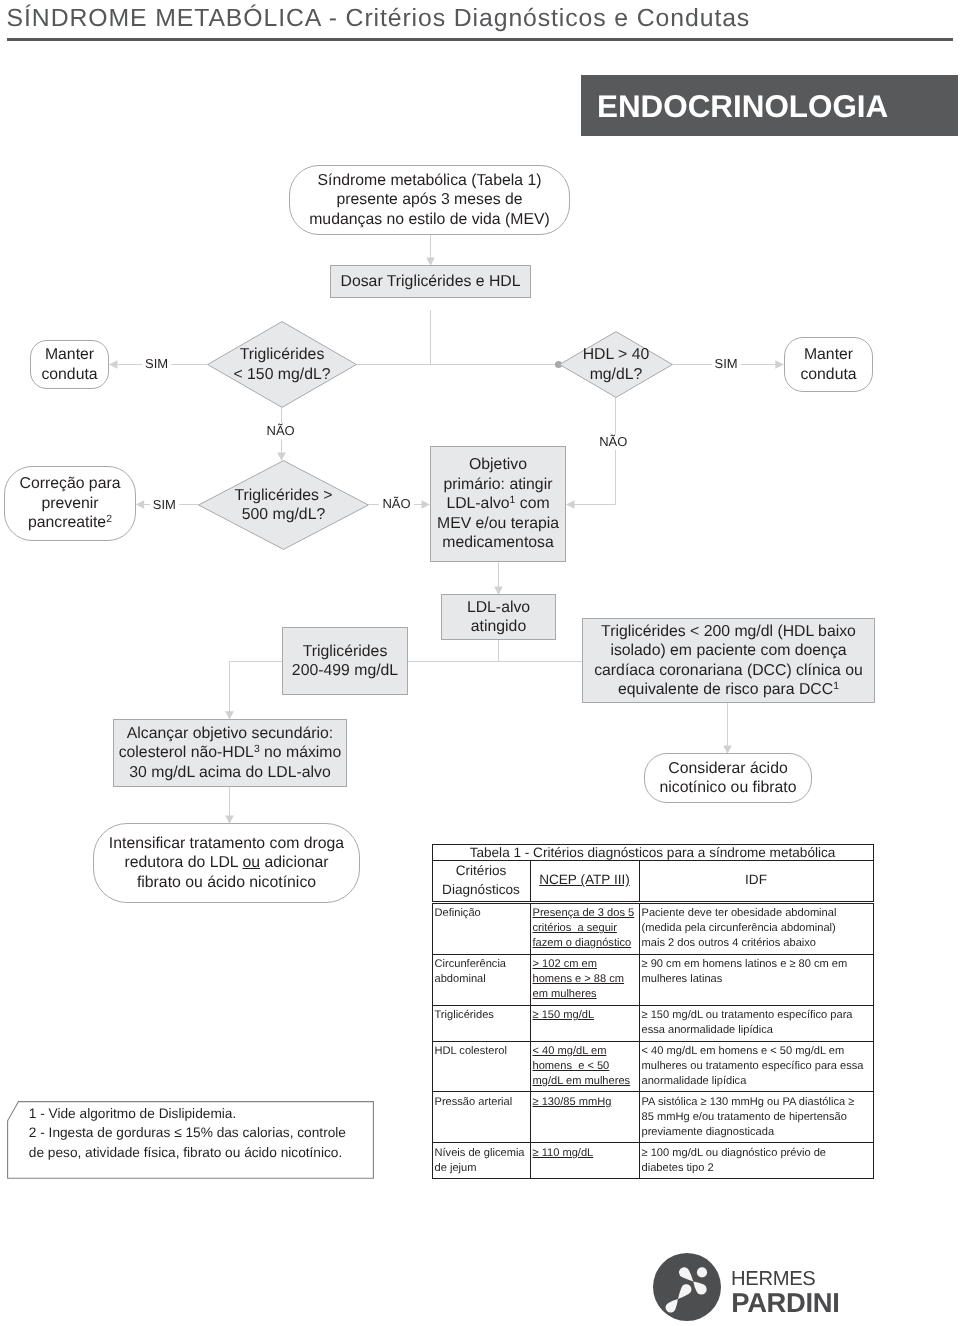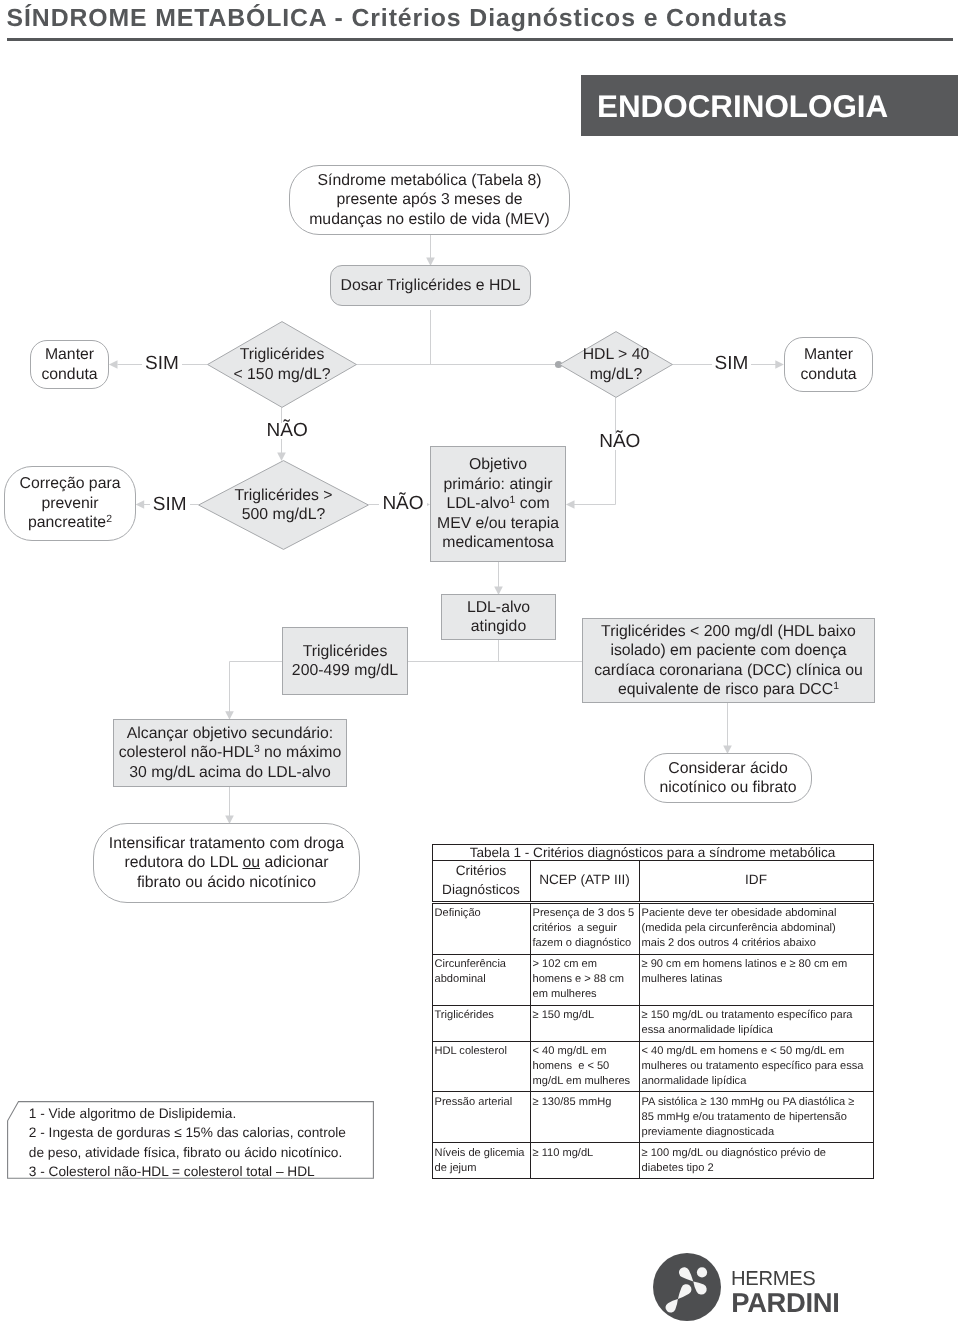--- a/index.html
+++ b/index.html
@@ -1,43 +1,43 @@
 <!DOCTYPE html>
 <html><head>
 <meta charset="utf-8">
 <style>
   html,body{margin:0;padding:0;background:#ffffff;}
   body{width:960px;height:1326px;font-family:"Liberation Sans",sans-serif;color:#231f20;-webkit-font-smoothing:antialiased;text-rendering:geometricPrecision;}
   #page{position:relative;width:960px;height:1326px;overflow:hidden;background:#fff;}
   .abs{position:absolute;box-sizing:border-box;}
 
   
-  #title{left:6.6px;top:5.3px;font-weight:bold;font-size:24.8px;letter-spacing:0.9px;color:#555759;white-space:nowrap;}
+  #title{left:6.6px;top:5.3px;font-weight:normal;font-size:24.8px;letter-spacing:0.9px;color:#555759;white-space:nowrap;}
   #title-rule{left:7px;top:38px;width:946px;height:3.4px;background:#56585a;}
   #specialty-banner{left:581px;top:75px;width:376.5px;height:61.3px;background:#58595b;}
   #specialty-label{left:597px;top:88.5px;font-size:31.4px;font-weight:bold;color:#ffffff;}
 
   
   .node{font-family:"Liberation Sans",sans-serif;font-size:15.8px;line-height:19.5px;color:#231f20;
         display:flex;align-items:center;justify-content:center;text-align:center;}
   .fill{background:#e7e8e9;border:1px solid #a6a8ab;}
   .term{background:#ffffff;border:1px solid #a7a9ac;border-radius:26px;}
   sup{font-size:0.66em;vertical-align:baseline;position:relative;top:-0.50em;line-height:0;}
   u{text-decoration:underline;text-underline-offset:1px;}
 
   
-  .elabel{font-family:"Liberation Sans",sans-serif;font-size:19px;color:#231f20;background:#fff;padding:0 3px;white-space:nowrap;line-height:16px;}
+  .elabel{font-family:"Liberation Sans",sans-serif;font-size:13px;color:#231f20;background:#fff;padding:0 3px;white-space:nowrap;line-height:16px;}
 
   
   .dlabel{position:absolute;left:0;top:0;width:100%;height:100%;display:flex;align-items:center;justify-content:center;
           text-align:center;font-size:15.8px;line-height:19.5px;white-space:pre-line;}
   .node span{white-space:pre-line;}
 
   #n-start{left:289px;top:165px;width:281px;height:70px;border-radius:30px;}
-  #n-dosar{left:330px;top:265px;width:201px;height:41px;border-radius:12px;}
+  #n-dosar{left:330px;top:265px;width:201px;height:33px;}
   #d-tg150{left:207px;top:321px;width:150px;height:87px;}
   #n-manter-l{left:30px;top:340px;width:79px;height:49px;border-radius:17px;}
   #d-hdl{left:559px;top:331px;width:114px;height:67px;}
   #n-manter-r{left:784px;top:337px;width:89px;height:55px;border-radius:19px;}
   #d-tg500{left:198px;top:460px;width:171px;height:90px;}
   #n-panc{left:4px;top:466px;width:132px;height:75px;border-radius:28px;}
   #n-obj{left:430px;top:446px;width:136px;height:116px;}
   #n-ldl{left:441px;top:594px;width:115px;height:46px;}
   #n-tg200{left:282px;top:627px;width:126px;height:68px;}
   #n-tg200box{left:582px;top:618px;width:293px;height:85px;}
@@ -56,21 +56,21 @@
   #tbl{left:431.5px;top:843.5px;width:441px;border-collapse:collapse;table-layout:fixed;font-size:11.1px;line-height:14.9px;color:#231f20;padding-left:28px;}
   #tbl td{border:1px solid #231f20;padding:2.6px 2px 2.6px;vertical-align:top;}
   #tbl td.ttl{text-align:center;font-size:13.6px;line-height:15.2px;padding:0px 0 0.5px;border-bottom:1.6px solid #231f20;}
   #tbl td.hd{text-align:center;font-size:13.6px;line-height:18.5px;vertical-align:middle;padding:1px 2px 1.5px;border-bottom:3px double #231f20;}
   #tbl td{white-space:pre;}
   #tbl tr:last-child td{border-bottom:1.8px solid #231f20;}
   #tbl tr td:first-child{border-left:1.6px solid #231f20;}
   #tbl tr td:last-child{border-right:1.6px solid #231f20;}
   #tbl tr:first-child td{border-top:1.4px solid #231f20;}
   #tbl .c1{width:98px;}
-  #tbl .c2{width:109px;}
+  #tbl .c2{width:109px;text-decoration:underline;}
   #tbl .c3{width:234px;}
 
   
   #notes{left:7.3px;top:1101px;width:367px;height:78px;}
   #notes .txt{position:absolute;left:21.5px;top:3px;width:345px;font-size:13.7px;line-height:19.4px;color:#231f20;white-space:nowrap;}
 
   
   #logo-mark{left:653px;top:1253px;width:68px;height:68px;}
   #logo-hermes{left:731.1px;top:1268.2px;font-size:20.2px;font-weight:normal;letter-spacing:-0.33px;color:#404040;}
   #logo-pardini{left:731.3px;top:1286.6px;font-size:27.4px;font-weight:bold;letter-spacing:-0.35px;color:#4b4b4d;}
@@ -128,21 +128,21 @@
       <polygon points="430,504.5 421.5,500.2 421.5,508.8"></polygon>
       <polygon points="498.5,595 494.2,586.5 502.8,586.5"></polygon>
       <polygon points="229.5,719.8 225.2,711.3 233.8,711.3"></polygon>
       <polygon points="727.5,754 723.2,745.5 731.8,745.5"></polygon>
       <polygon points="229.5,824 225.2,815.5 233.8,815.5"></polygon>
       <circle cx="558.5" cy="364.5" r="3.6" fill="#a7a9ac"></circle>
     </g>
   </svg>
 
   <div class="abs node term" id="n-start">
-    <span>Síndrome metabólica (Tabela 8)
+    <span>Síndrome metabólica (Tabela 1)
 presente após 3 meses de
 mudanças no estilo de vida (MEV)</span>
   </div>
 
   <div class="abs node fill" id="n-dosar">
     <span>Dosar Triglicérides e HDL</span>
   </div>
 
   <div class="abs" id="d-tg150">
     <svg width="150" height="87" viewBox="0 0 150 87">
@@ -289,21 +289,20 @@
   </table>
 
   <div class="abs" id="notes">
     <svg width="367" height="78" viewBox="0 0 367 78">
       <path d="M11.5 0.6 L366.4 0.6 L366.4 77.3 L0.6 77.3 L0.6 19.8 Z" fill="#ffffff" stroke="#808285" stroke-width="1.1"></path>
     </svg>
     <div class="txt">
       <div>1 - Vide algoritmo de Dislipidemia.</div>
       <div>2 - Ingesta de gorduras ≤ 15% das calorias, controle</div>
       <div>de peso, atividade física, fibrato ou ácido nicotínico.</div>
-      <div>3 - Colesterol não-HDL = colesterol total – HDL</div>
     </div>
   </div>
 
   <svg class="abs" id="logo-mark" viewBox="0 0 68 68">
     <circle cx="34" cy="34" r="34" fill="#4d4e50"></circle>
     <g fill="#f4f4f4">
       <path d="M40.30,28.40 Q34.11,26.68 28.86,24.05 A5.20,5.20 0 1 1 35.82,17.01 Q38.52,22.23 40.30,28.40 Z"></path>
       <path d="M40.30,28.40 Q46.05,29.23 50.75,31.55 A5.30,5.30 0 1 1 43.71,38.76 Q41.27,34.13 40.30,28.40 Z"></path>
       <path d="M24.90,46.10 Q26.22,39.80 28.51,34.38 A5.20,5.20 0 1 1 35.99,40.85 Q30.95,43.89 24.90,46.10 Z"></path>
       <path d="M24.90,46.10 Q24.30,51.76 22.29,56.49 A5.10,5.10 0 1 1 14.97,50.13 Q19.38,47.48 24.90,46.10 Z"></path>

